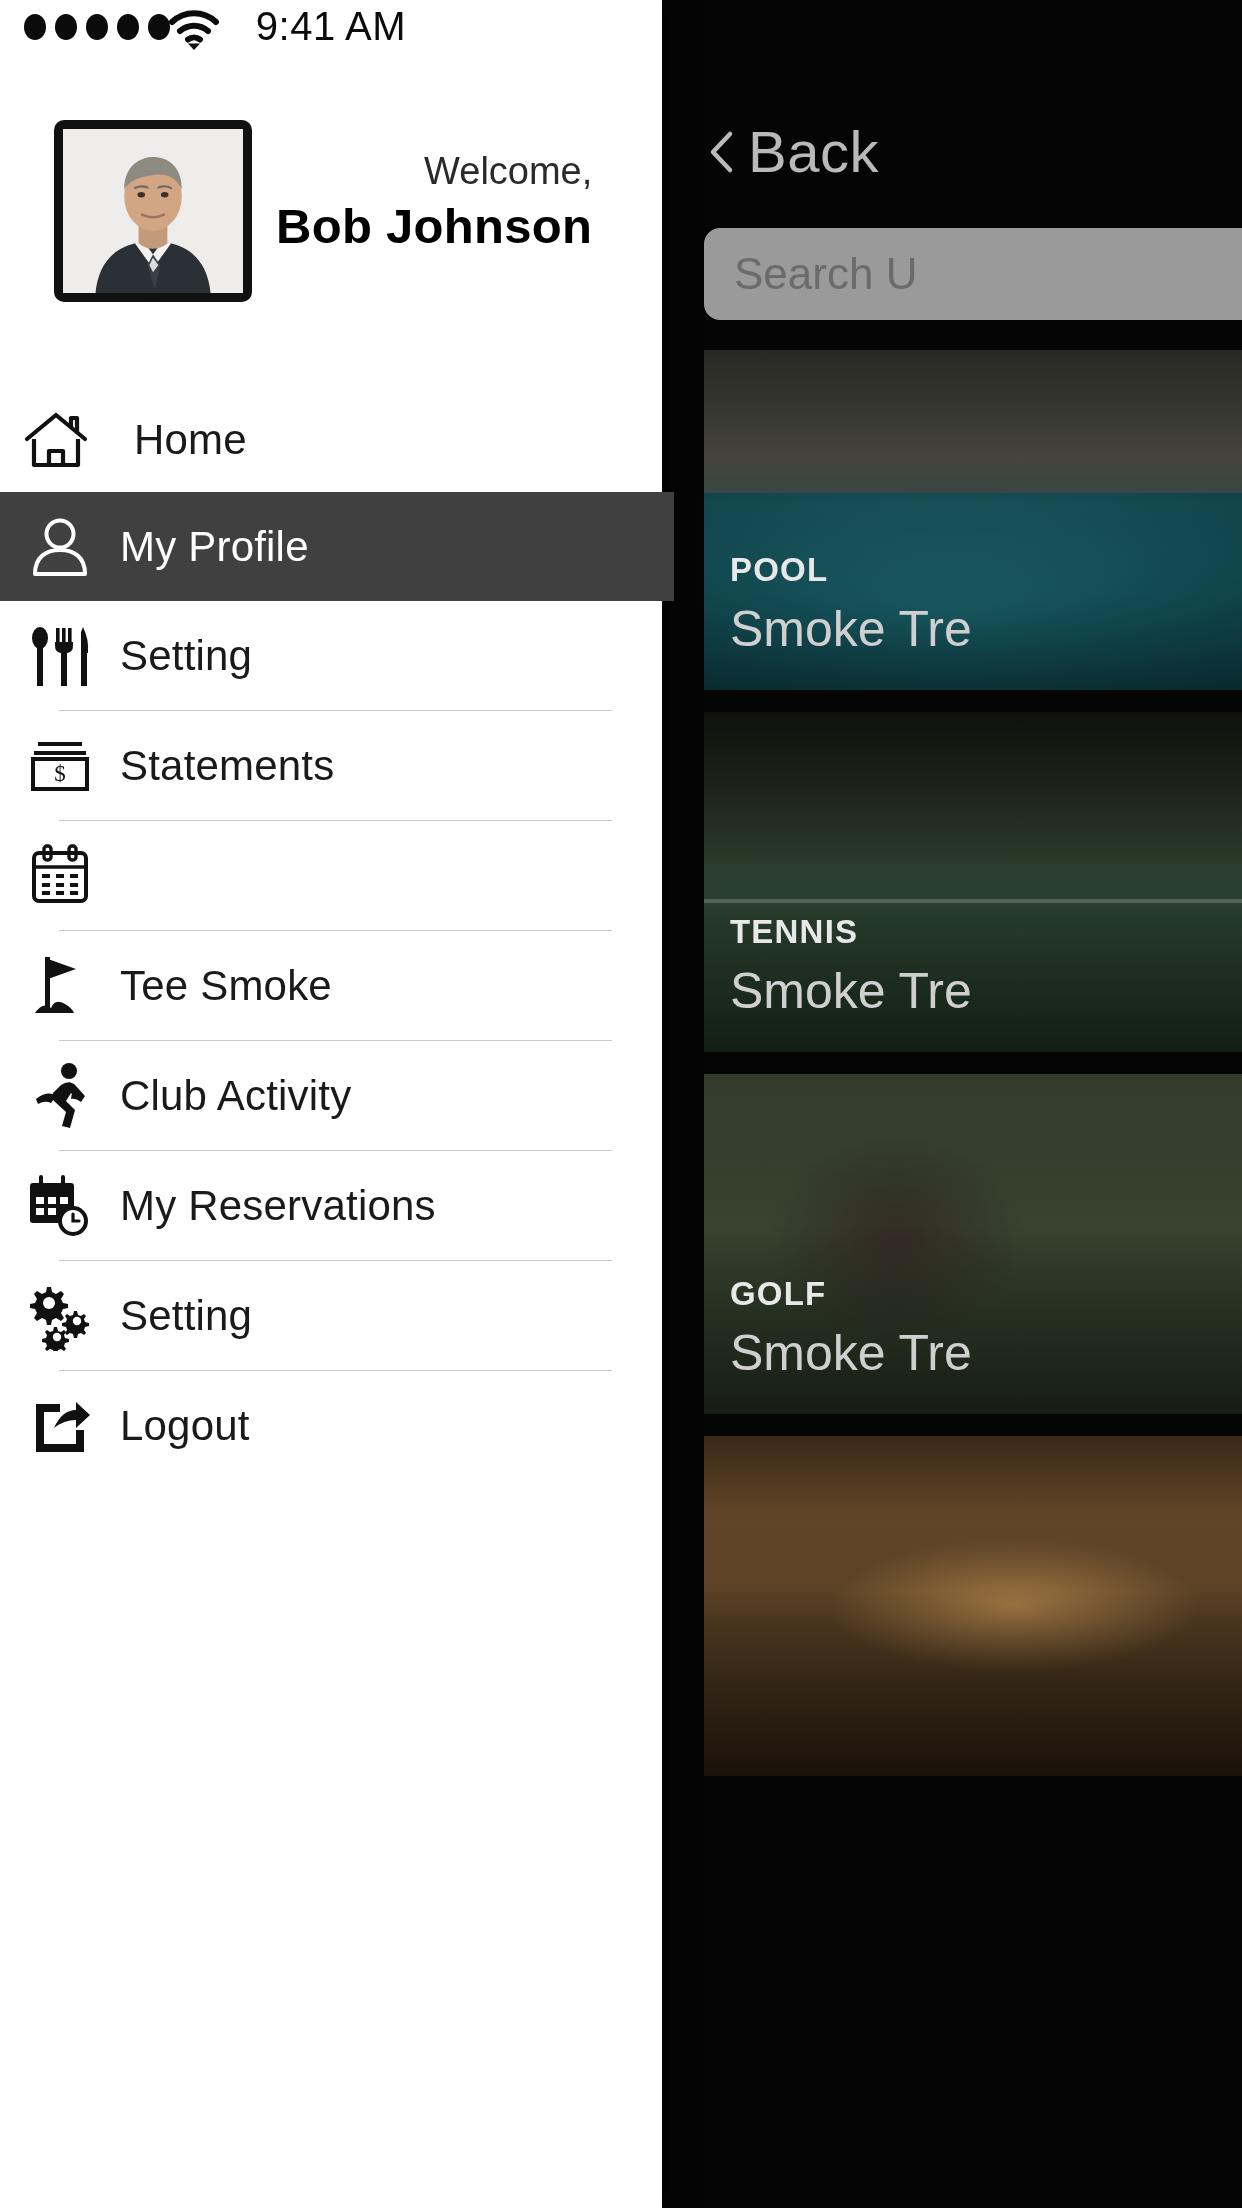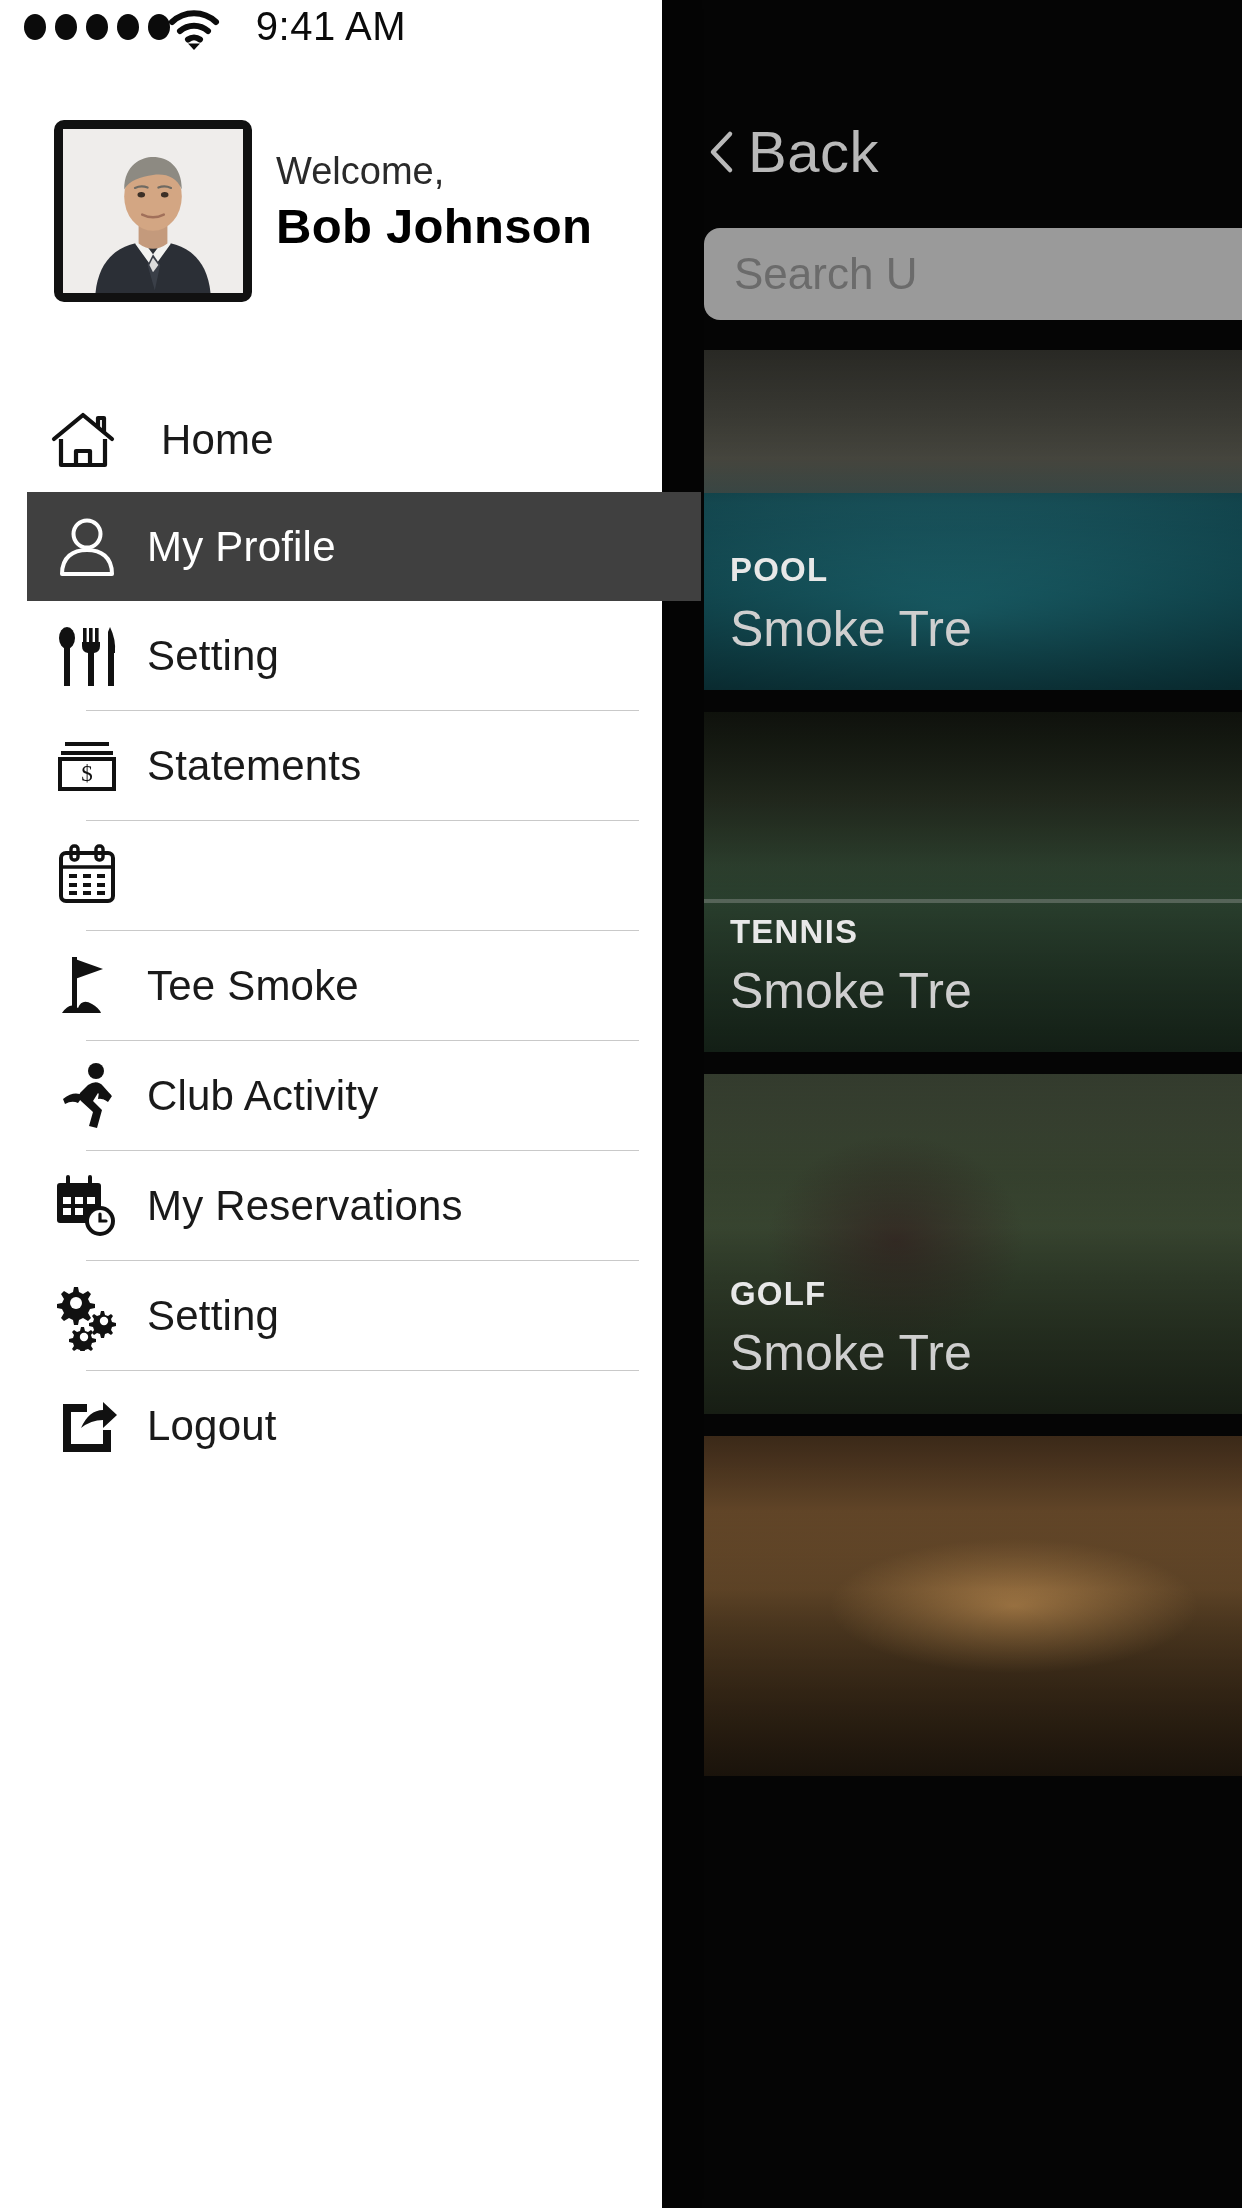--- a/index.html
+++ b/index.html
@@ -116,39 +116,40 @@
   .clock {
     position:absolute; left:0; right:0; top:4px;
     text-align:center; font-size:40px; color:#0b0b0b;
     font-weight:400; letter-spacing:.5px;
   }
 
   
   .profile {
     display:flex; align-items:flex-start;
     padding:48px 0 0 54px;
+    text-align:right;
   }
   .avatar-frame {
     width:198px; height:182px;
     border:9px solid #111;
     border-radius:10px;
     background:#f2f0ee;
     overflow:hidden;
     flex:0 0 auto;
     position:relative;
   }
   .av-bg { position:absolute; inset:0; background:#efedeb; }
   .av-svg { position:absolute; inset:0; width:100%; height:100%; }
 
   .welcome-block { padding:28px 0 0 24px; }
   .welcome { font-size:38px; color:#2a2a2a; font-weight:400; line-height:1.25; }
   .username { font-size:49px; color:#000; font-weight:700; line-height:1.25; letter-spacing:.3px; }
 
   
-  nav { margin-top:86px;padding-left:27px; }
+  nav { margin-top:86px; }
   .nav-item {
     display:flex; align-items:center;
     height:109px;
     position:relative;
   }
   .nav-item .ico {
     width:120px; flex:0 0 120px;
     display:flex; align-items:center; justify-content:center;
   }
   .nav-item .lbl {

